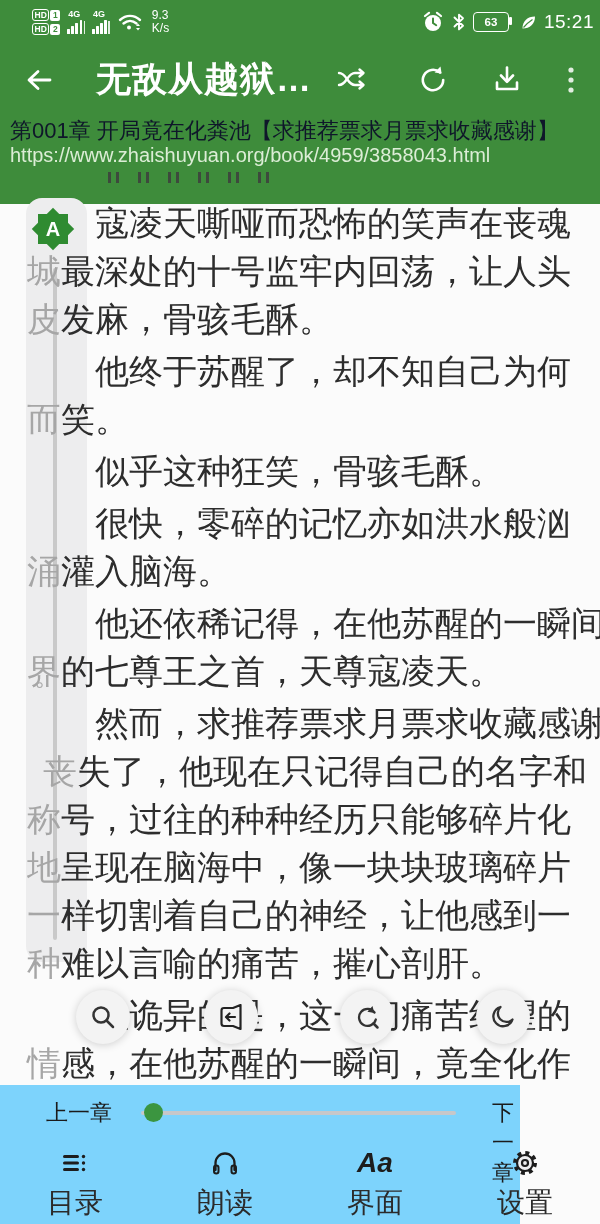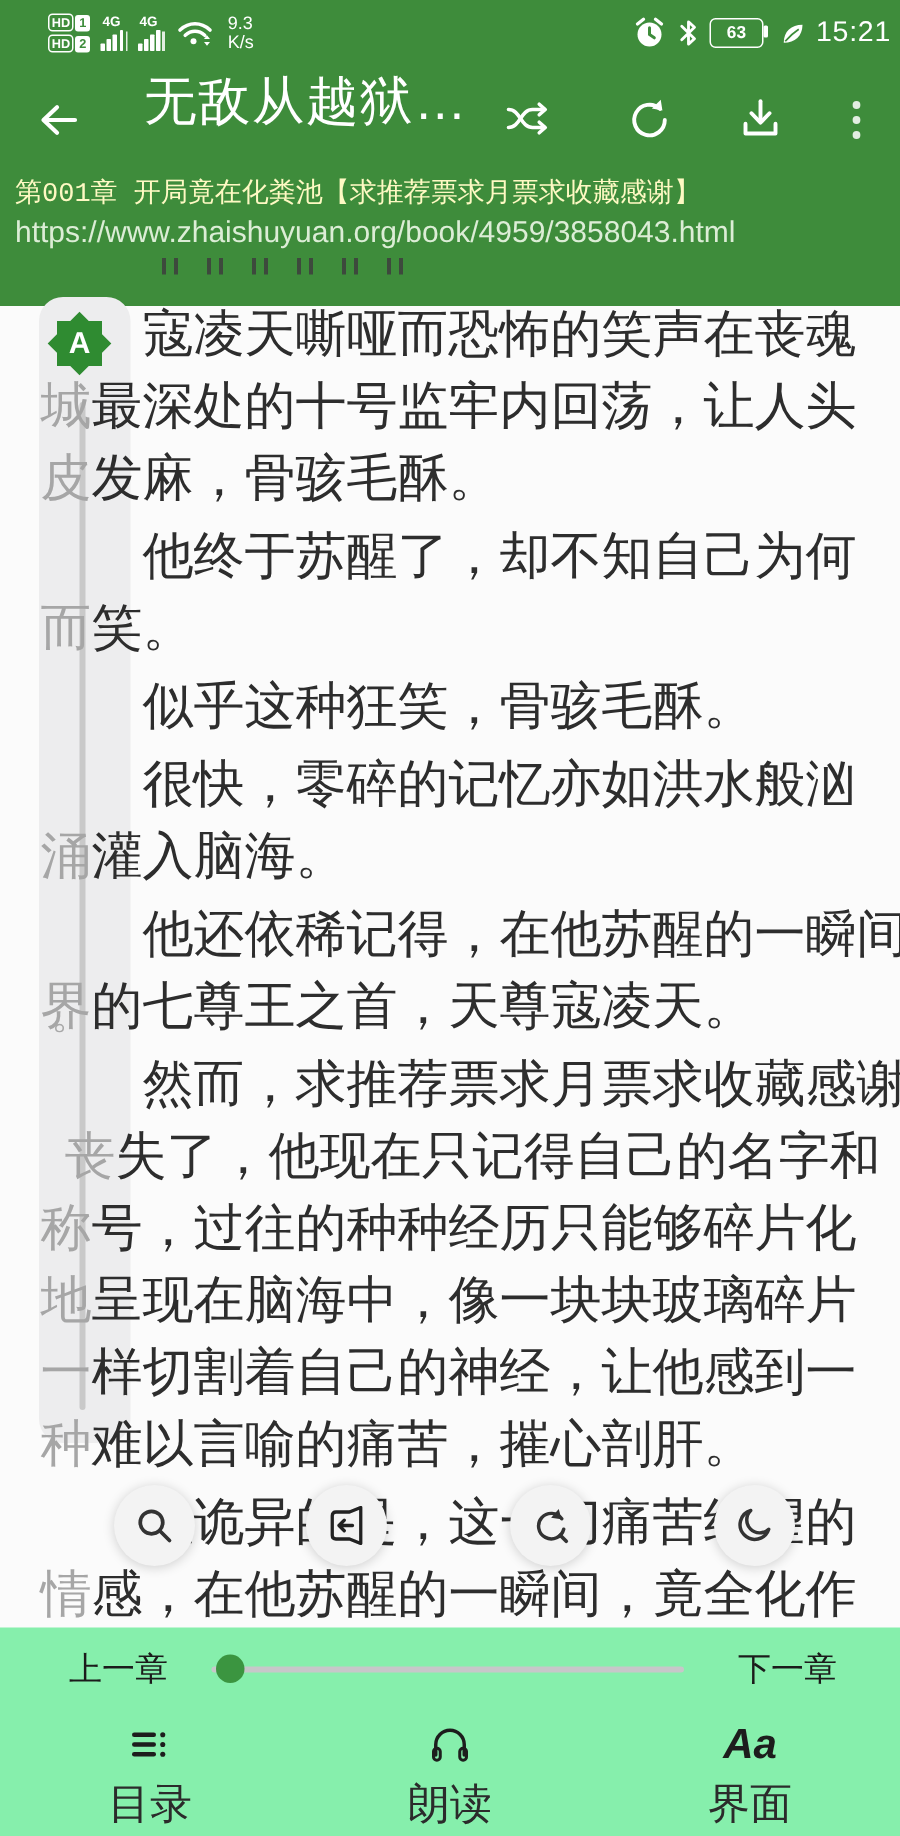--- a/index.html
+++ b/index.html
@@ -20,42 +20,42 @@
   .bars .sep{width:1.4px;height:13px;background:rgba(255,255,255,.85);}
   .speed{display:flex;flex-direction:column;line-height:1.05;font-size:12px;margin-left:2px;}
   .sb-right{position:absolute;right:6px;top:4px;height:36px;display:flex;align-items:center;gap:7px;text-align:center;}
   .battery{position:relative;border:1.6px solid #fff;border-radius:4px;width:34px;height:18px;
            display:flex;align-items:center;justify-content:center;font-size:11.5px;font-weight:bold;}
   .battery:after{content:"";position:absolute;right:-4.5px;top:4px;width:3px;height:8px;background:#fff;border-radius:1px;}
   .time{font-size:19px;font-weight:400;letter-spacing:.5px;}
   
   .appbar{position:absolute;top:44px;left:0;width:600px;height:70px;}
   .back-btn{position:absolute;left:22px;top:19px;width:34px;height:34px;}
-  .app-title{position:absolute;left:96px;top:0;font-size:35px;font-weight:normal;color:#fff;letter-spacing:1px;white-space:nowrap;}
+  .app-title{position:absolute;left:96px;top:12px;font-size:35px;font-weight:bold;color:#fff;letter-spacing:1px;white-space:nowrap;}
   .abar-ic{position:absolute;top:20px;width:32px;height:32px;}
   
-  .chap-title{position:absolute;left:10px;top:116px;font-size:18px;color:#fef9c3;white-space:nowrap;font-family:Liberation Mono, monospace;}
+  .chap-title{position:absolute;left:10px;top:116px;font-size:22px;color:#0f172a;white-space:nowrap;}
   .chap-url{position:absolute;left:10px;top:144px;font-size:20px;color:#dcedd6;white-space:nowrap;}
   
   .remnant{position:absolute;left:108px;top:172px;width:178px;height:11px;opacity:.85;
     background:repeating-linear-gradient(90deg,#3d3d3d 0 3px,transparent 3px 8px,#3d3d3d 8px 11px,transparent 11px 30px);}
   .scroll-strip{position:absolute;left:26px;top:198px;width:61px;height:764px;background:#ededee;border-radius:16px;}
   .scroll-thumb{position:absolute;left:53px;top:268px;width:3.5px;height:672px;background:#c9c9c9;border-radius:2px;}
   .reader-line{position:absolute;font-size:34px;line-height:40px;color:#2d2d2d;white-space:nowrap;letter-spacing:0;}
   .reader-line .ghost{color:#a6a6a6;}
   .stray-period{position:absolute;left:34px;top:658px;font-size:27px;color:#a8a8a8;}
   .a-badge{position:absolute;left:30px;top:206px;width:46px;height:46px;}
   .a-badge .sq{position:absolute;left:8px;top:8px;width:30px;height:30px;background:#2f8b31;}
   .a-badge .sq.r45{transform:rotate(45deg);}
   .a-badge .ltr{position:absolute;left:0;top:0;width:46px;height:46px;display:flex;align-items:center;justify-content:center;
                 color:#fff;font-size:20px;font-weight:bold;}
   .float-btn{position:absolute;top:990px;width:54px;height:54px;border-radius:50%;background:#f3f3f3;
              box-shadow:0 1px 8px rgba(0,0,0,.18);display:flex;align-items:center;justify-content:center;}
   
-  .bottombar{position:absolute;left:0;top:1085px;width:600px;height:139px;background:#86efac;}
+  .bottombar{position:absolute;left:0;top:1085px;width:520px;height:139px;background:#7dd3fc;}
   .nav-prev{position:absolute;left:46px;top:13px;font-size:22px;color:#1b1b1b;}
   .nav-next{position:absolute;left:492px;top:13px;font-size:22px;color:#1b1b1b;}
   .slider-track{position:absolute;left:141px;top:26px;width:315px;height:3.5px;background:#c7c7c9;border-radius:2px;}
   .slider-thumb{position:absolute;top:18px;width:19px;height:19px;border-radius:50%;background:#3b9540;}
   .nav-row{position:absolute;left:0;bottom:2px;width:600px;height:82px;display:flex;}
   .nav-item{flex:1;display:flex;flex-direction:column;align-items:center;justify-content:flex-start;padding-top:8px;}
   .nav-item .ic{height:34px;display:flex;align-items:center;justify-content:center;color:#1d1d1d;font-style:italic;}
   .nav-item .lbl{font-size:28px;color:#2b2b2b;margin-top:6px;}
   .aa-glyph{font-size:28px;font-weight:600;color:#1d1d1d;line-height:30px;}
   svg{display:block;}
@@ -276,16 +276,26 @@
           </svg>
         </span>
         <span class="lbl">朗读</span>
       </div>
       <div class="nav-item">
         <span class="ic">
             <span class="aa-glyph">Aa</span>
           </span>
         <span class="lbl">界面</span>
       </div>
+      <div class="nav-item">
+        <span class="ic">
+          <svg width="28" height="28" viewBox="0 0 28 28">
+            <circle cx="14" cy="14" r="10" fill="none" stroke="#1d1d1d" stroke-width="4" stroke-dasharray="3.9 3.95"></circle>
+            <circle cx="14" cy="14" r="8" fill="#eeeef0" stroke="#1d1d1d" stroke-width="2.2"></circle>
+            <circle cx="14" cy="14" r="3" fill="none" stroke="#1d1d1d" stroke-width="2.2"></circle>
+          </svg>
+        </span>
+        <span class="lbl">设置</span>
+      </div>
     </div>
   </div>
 
 </div>
 
 </body></html>

